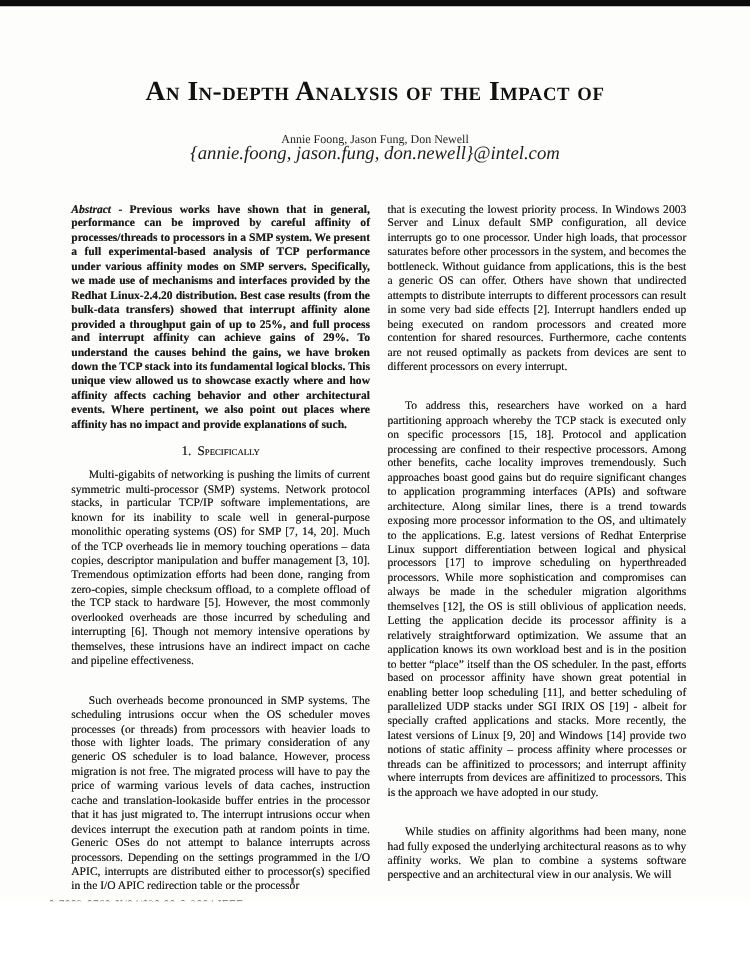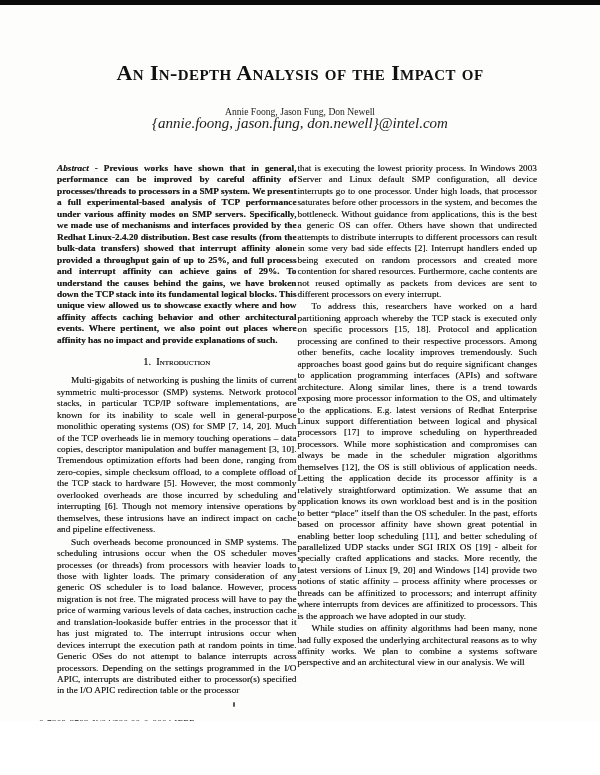--- a/index.html
+++ b/index.html
@@ -32,42 +32,42 @@
     line-height: 26px;
     letter-spacing: 0.4px;
     color: #111;
   }
   .paper-title .tl { display: block; }
   .authors { margin-top: 20px; font-size: 9.6px; line-height: 11.5px; }
   .affiliation { font-size: 9.6px; line-height: 11.5px; }
   .email { font-size: 15px; line-height: 11.5px; font-style: italic; }
   .columns {
     position: absolute; top: 163px; left: 57px; width: 492px;
-    display: flex; gap: 1px;
+    display: flex; gap: 14px;
   }
   .col { width: 239.5px; }
   .abstract, .body {
     font-size: 9.25px;
     line-height: 11.45px;
     text-align: justify;
     text-shadow: 0 0 0.35px rgba(20,20,20,0.65);
   }
   .abstract { font-weight: bold; }
   .abs-label { font-style: italic; }
   .sec-heading {
     text-align: center;
     font-variant: small-caps;
     font-weight: normal;
     font-size: 10.5px;
     margin: 10px 0 8px 0;
     text-shadow: 0 0 0.35px rgba(20,20,20,0.65);
   }
   .sec-heading .sh-title { margin-left: 5px; }
   .body.indent { text-indent: 14px; }
-  .body + .body { margin-top: 1px; }
+  .body + .body { margin-top: 20px; }
   .footer {
     position: absolute; top: 718px; left: 0; width: 100%;
     font-size: 9.2px; color: #222;
   }
   .copyright { position: absolute; left: 39px; top: 0; letter-spacing: 0.2px; }
   .page-number { position: absolute; left: 0; right: 0; top: 4px; text-align: center; }
   .speck {
     position: absolute; left: 233px; top: 702px;
     width: 2px; height: 5px; background: #5a5a5a; border-radius: 1px;
   }
@@ -85,21 +85,21 @@
     </h1>
     <div class="authors">Annie Foong, Jason Fung, Don Newell</div>
     <div class="email">{annie.foong, jason.fung, don.newell}@intel.com</div>
   </header>
 
   <main class="columns">
 
     <section class="col">
       <p class="abstract"><span class="abs-label">Abstract</span><span> - </span><span>Previous works have shown that in general, performance can be improved by careful affinity of processes/threads to processors in a SMP system. We present a full experimental-based analysis of TCP performance under various affinity modes on SMP servers. Specifically, we made use of mechanisms and interfaces provided by the Redhat Linux-2.4.20 distribution. Best case results (from the bulk-data transfers) showed that interrupt affinity alone provided a throughput gain of up to 25%, and full process and interrupt affinity can achieve gains of 29%. To understand the causes behind the gains, we have broken down the TCP stack into its fundamental logical blocks. This unique view allowed us to showcase exactly where and how affinity affects caching behavior and other architectural events. Where pertinent, we also point out places where affinity has no impact and provide explanations of such.</span></p>
 
-      <h2 class="sec-heading"><span>1.</span><span class="sh-title">Introduction</span></h2>
+      <h2 class="sec-heading"><span>1.</span><span class="sh-title">Specifically</span></h2>
 
       <p class="body indent">Multi-gigabits of networking is pushing the limits of current symmetric multi-processor (SMP) systems. Network protocol stacks, in particular TCP/IP software implementations, are known for its inability to scale well in general-purpose monolithic operating systems (OS) for SMP [7, 14, 20].  Much of the TCP overheads lie in memory touching operations – data copies, descriptor manipulation and buffer management [3, 10]. Tremendous optimization efforts had been done, ranging from zero-copies, simple checksum offload, to a complete offload of the TCP stack to hardware [5].  However, the most commonly overlooked overheads are those incurred by scheduling and interrupting [6]. Though not memory intensive operations by themselves, these intrusions have an indirect impact on cache and pipeline effectiveness.</p>
       <p class="body indent">Such overheads become pronounced in SMP systems. The scheduling intrusions occur when the OS scheduler moves processes (or threads) from processors with heavier loads to those with lighter loads.  The primary consideration of any generic OS scheduler is to load balance. However, process migration is not free. The migrated process will have to pay the price of warming various levels of data caches, instruction cache and translation-lookaside buffer entries in the processor that it has just migrated to. The interrupt intrusions occur when devices interrupt the execution path at random points in time. Generic OSes do not attempt to balance interrupts across processors.  Depending on the settings programmed in the I/O APIC, interrupts are distributed either to processor(s) specified in the I/O APIC redirection table or the processor</p>
     </section>
 
     <section class="col">
       <p class="body">that is executing the lowest priority process. In Windows 2003 Server and Linux default SMP configuration, all device interrupts go to one processor.  Under high loads, that processor saturates before other processors in the system, and becomes the bottleneck. Without guidance from applications, this is the best a generic OS can offer. Others have shown that undirected attempts to distribute interrupts to different processors can result in some very bad side effects [2]. Interrupt handlers ended up being executed on random processors and created more contention for shared resources. Furthermore, cache contents are not reused optimally as packets from devices are sent to different processors on every interrupt.</p>
       <p class="body indent">To address this, researchers have worked on a hard partitioning approach whereby the TCP stack is executed only on specific processors [15, 18]. Protocol and application processing are confined to their respective processors. Among other benefits, cache locality improves tremendously. Such approaches boast good gains but do require significant changes to application programming interfaces (APIs) and software architecture.  Along similar lines, there is a trend towards exposing more processor information to the OS, and ultimately to the applications. E.g. latest versions of Redhat Enterprise Linux support differentiation between logical and physical processors [17] to improve scheduling on hyperthreaded processors. While more sophistication and compromises can always be made in the scheduler migration algorithms themselves [12], the OS is still oblivious of application needs.  Letting the application decide its processor affinity is a relatively straightforward optimization. We assume that an application knows its own workload best and is in the position to better “place” itself than the OS scheduler. In the past, efforts based on processor affinity have shown great potential in enabling better loop scheduling [11], and better scheduling of parallelized UDP stacks under SGI IRIX OS [19] - albeit for specially crafted applications and stacks. More recently, the latest versions of Linux [9, 20] and Windows [14] provide two notions of static affinity – process affinity where processes or threads can be affinitized to processors; and interrupt affinity where interrupts from devices are affinitized to processors.  This is the approach we have adopted in our study.</p>
       <p class="body indent">While studies on affinity algorithms had been many, none had fully exposed the underlying architectural reasons as to why affinity works. We plan to combine a systems software perspective and an architectural view in our analysis. We will</p>
     </section>

